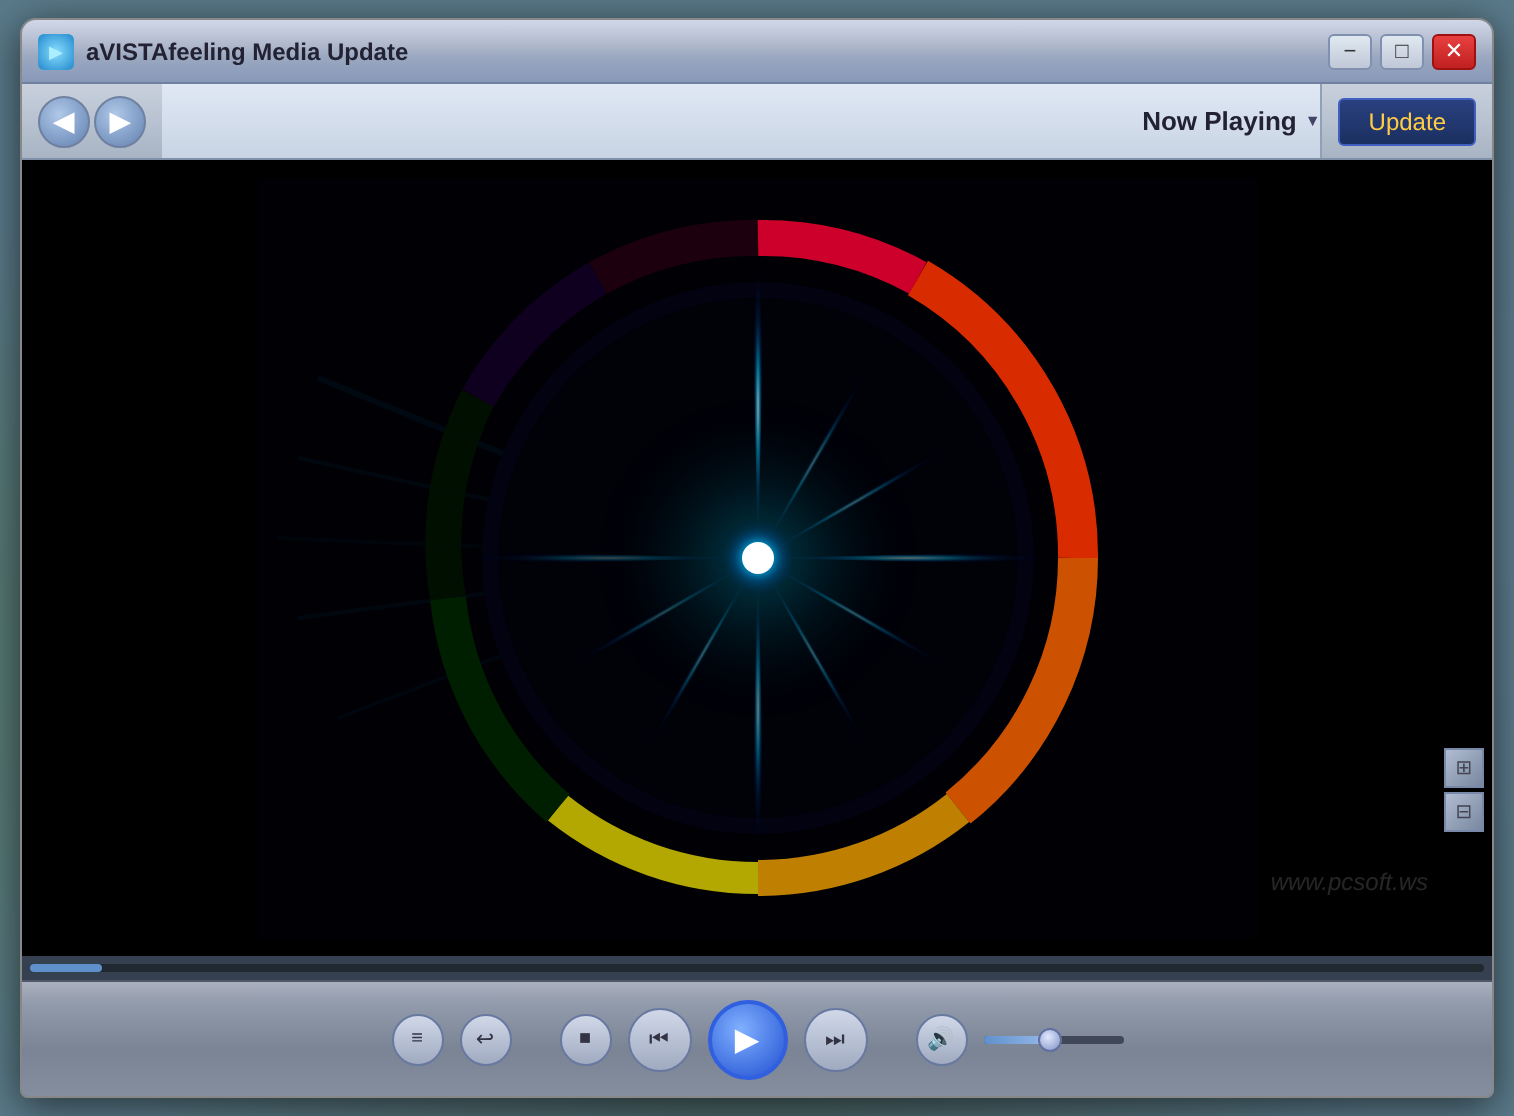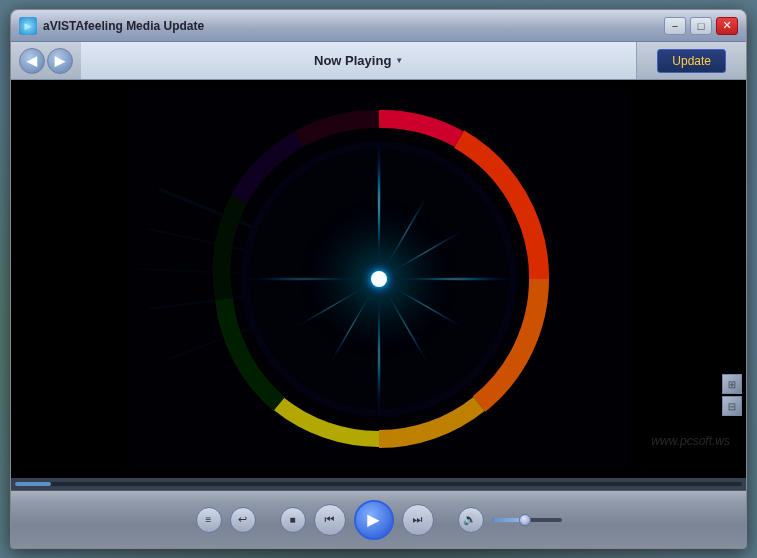--- a/index.html
+++ b/index.html
@@ -128,21 +128,21 @@
     .nav-tabs {
       display: flex;
       flex: 1;
       height: 100%;
     }
 
     .nav-tab {
       flex: 1;
       display: flex;
       align-items: center;
-      justify-content: center;
+      justify-content: flex-end;
       font-size: 13px;
       color: #223;
       cursor: pointer;
       border-right: 1px solid #90a0b8;
       background: transparent;
       position: relative;
     }
 
     .nav-tab.active {
       background: linear-gradient(180deg, #e0e8f4 0%, #c8d4e4 100%);
@@ -151,21 +151,21 @@
 
     .nav-tab.active::after {
       content: '▼';
       font-size: 8px;
       margin-left: 4px;
       color: #446;
     }
 
     .update-btn {
       padding: 4px 14px;
-      margin: 0 20px;
+      margin: 0 8px;
       background: linear-gradient(180deg, #3050a0, #1030708);
       background: linear-gradient(180deg, #2a4080, #1a3060);
       border: 1px solid #4060c0;
       border-radius: 3px;
       color: #ffcc44;
       font-size: 12px;
       cursor: pointer;
       white-space: nowrap;
     }
 
@@ -283,21 +283,21 @@
       height: 12px;
       background: radial-gradient(circle at 40% 35%, #e0e8ff, #8090c0);
       border-radius: 50%;
       border: 1px solid #6070a0;
     }
 
     
     .watermark {
       position: absolute;
       bottom: 30px;
-      right: 16px;
+      right: 32px;
       color: rgba(255,255,255,0.15);
       font-size: 12px;
       font-style: italic;
     }
 
     
     .corner-icons {
       position: absolute;
       bottom: 62px;
       right: 4px;

